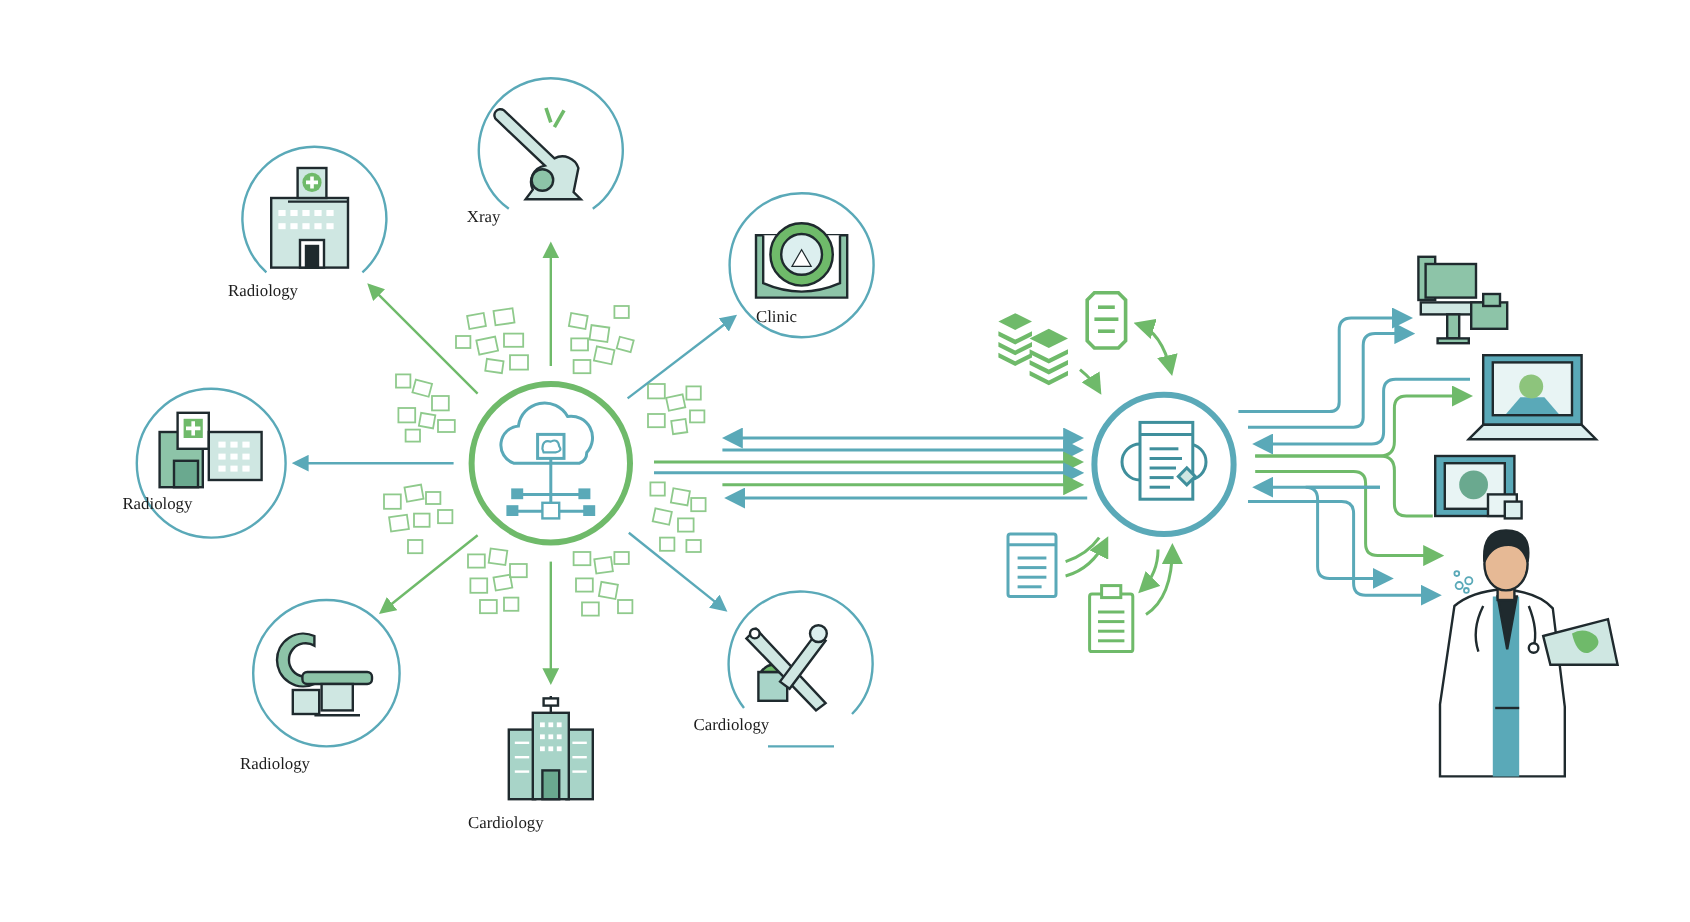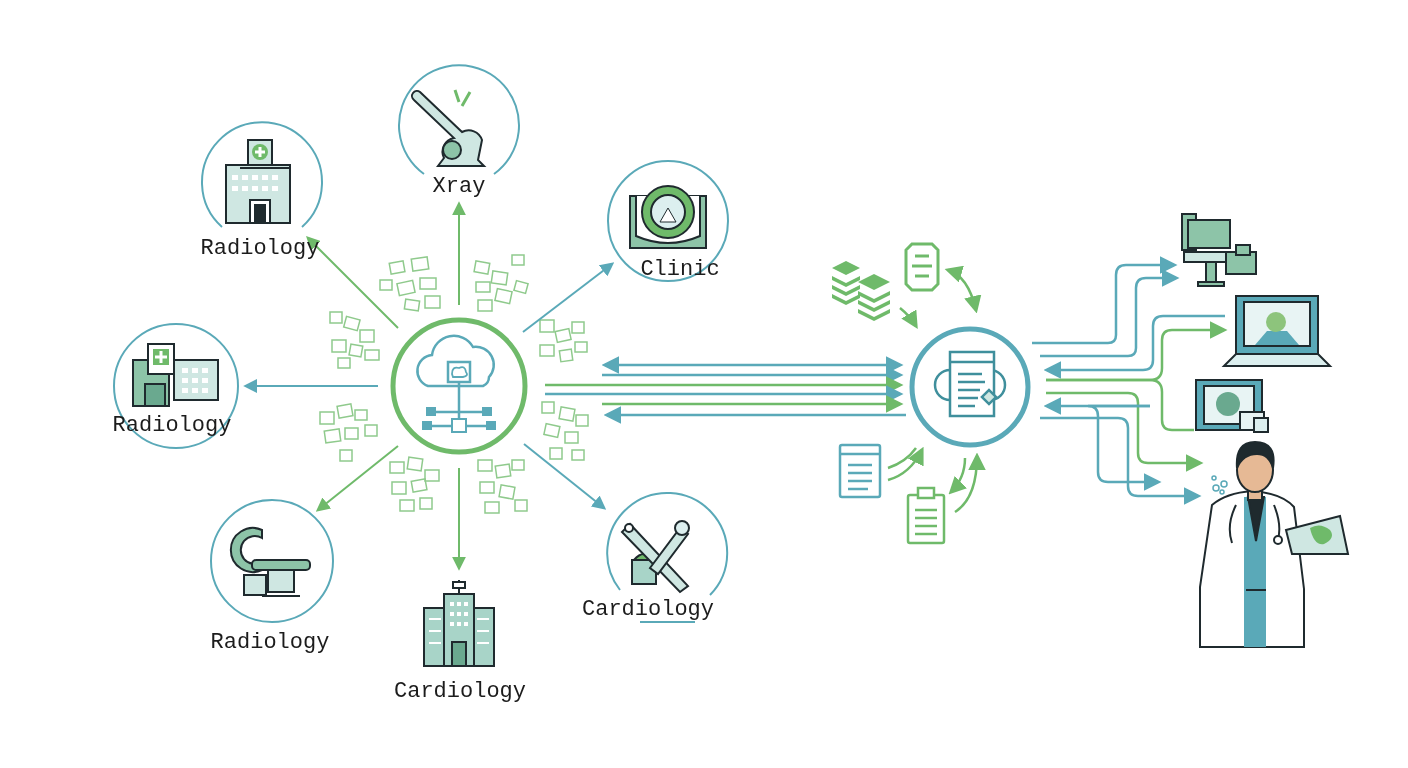--- a/index.html
+++ b/index.html
@@ -1,18 +1,18 @@
 <!DOCTYPE html>
 <html><head>
 <meta charset="utf-8">
 <style>
   html,body{margin:0;padding:0;background:#ffffff;}
   body{width:1408px;height:768px;overflow:hidden;position:relative;font-family:"Liberation Sans",sans-serif;}
   #diagram{position:absolute;left:0;top:0;width:1408px;height:768px;}
-  .node-label{position:absolute;font-family:Liberation Mono, monospace;font-size:22px;color:#1c1c1c;text-align:center;width:140px;margin-left:-70px;}
+  .node-label{position:absolute;font-family:Liberation Serif, serif;font-size:14px;color:#1c1c1c;width:140px;margin-left:-70px;}
 </style>
 </head>
 <body>
 
 <svg id="diagram" viewBox="0 0 1408 768" xmlns="http://www.w3.org/2000/svg">
   <defs>
     <marker id="ag" viewBox="0 0 10 10" refX="8" refY="5" markerWidth="7" markerHeight="7" orient="auto-start-reverse">
         <path d="M0,0 L10,5 L0,10 z" fill="#6fba6a"></path>
       </marker>
     <marker id="at" viewBox="0 0 10 10" refX="8" refY="5" markerWidth="7" markerHeight="7" orient="auto-start-reverse">
@@ -355,17 +355,17 @@
       <circle cx="1216" cy="488" r="3"></circle>
         <circle cx="1224" cy="484" r="3"></circle>
         <circle cx="1214" cy="478" r="2"></circle>
         <circle cx="1222" cy="492" r="2"></circle>
     </g>
   </g>
 </svg>
 
 <div class="node-label" style="left:260px;top:236px;">Radiology</div>
 <div class="node-label" style="left:459px;top:174px;">Xray</div>
-<div class="node-label" style="left:680px;top:257px;">Clinic</div>
+<div class="node-label" style="left:700px;top:257px;">Clinic</div>
 <div class="node-label" style="left:172px;top:413px;">Radiology</div>
 <div class="node-label" style="left:270px;top:630px;">Radiology</div>
 <div class="node-label" style="left:460px;top:679px;">Cardiology</div>
 <div class="node-label" style="left:648px;top:597px;">Cardiology</div>
 
 </body></html>

